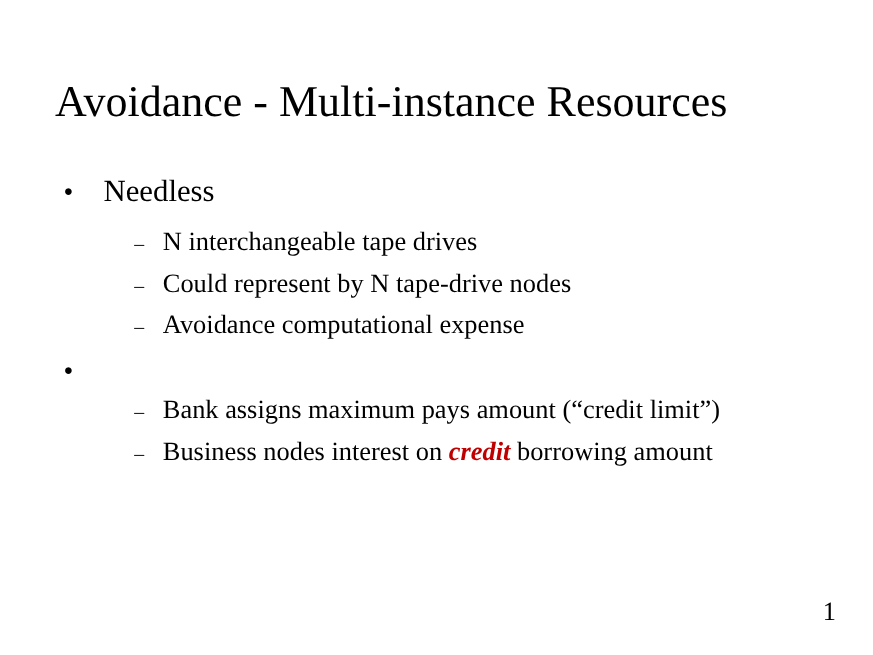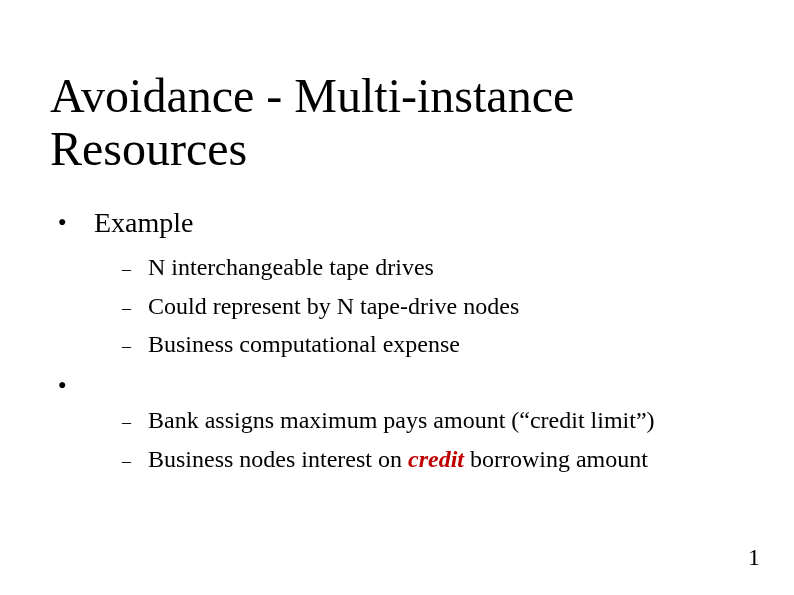--- a/index.html
+++ b/index.html
@@ -13,23 +13,23 @@
     position: relative;
   }
   .slide {
     box-sizing: border-box;
     width: 794px;
     height: 595px;
     padding: 70px 50px 30px 50px;
     position: relative;
   }
   .title {
-    font-size: 48px;
+    font-size: 40px;
     font-weight: normal;
-    margin: 0 0 30px 0;
+    margin: 0 0 44px 0;
     line-height: 1.1;
   }
   .body {
     font-size: 26px;
   }
   ul.level1 {
     list-style: none;
     margin: 0;
     padding: 0;
   }
@@ -89,34 +89,34 @@
 <div class="slide">
 
   <h1 class="title">Avoidance - Multi-instance Resources</h1>
 
   <div class="body">
     <ul class="level1">
 
       <li>
         <div class="row">
           <span class="l1-bullet">●</span>
-          <span class="l1-text">Example</span>
+          <span class="l1-text">Needless</span>
         </div>
         <ul class="level2">
           <li>
             <span class="l2-bullet">–</span>
             <span class="l2-text">N interchangeable tape drives</span>
           </li>
           <li>
             <span class="l2-bullet">–</span>
             <span class="l2-text">Could represent by N tape-drive nodes</span>
           </li>
           <li>
             <span class="l2-bullet">–</span>
-            <span class="l2-text">Business computational expense</span>
+            <span class="l2-text">Avoidance computational expense</span>
           </li>
         </ul>
       </li>
 
       <li>
         <div class="row">
           <span class="l1-bullet">●</span>
         </div>
         <ul class="level2">
           <li>

